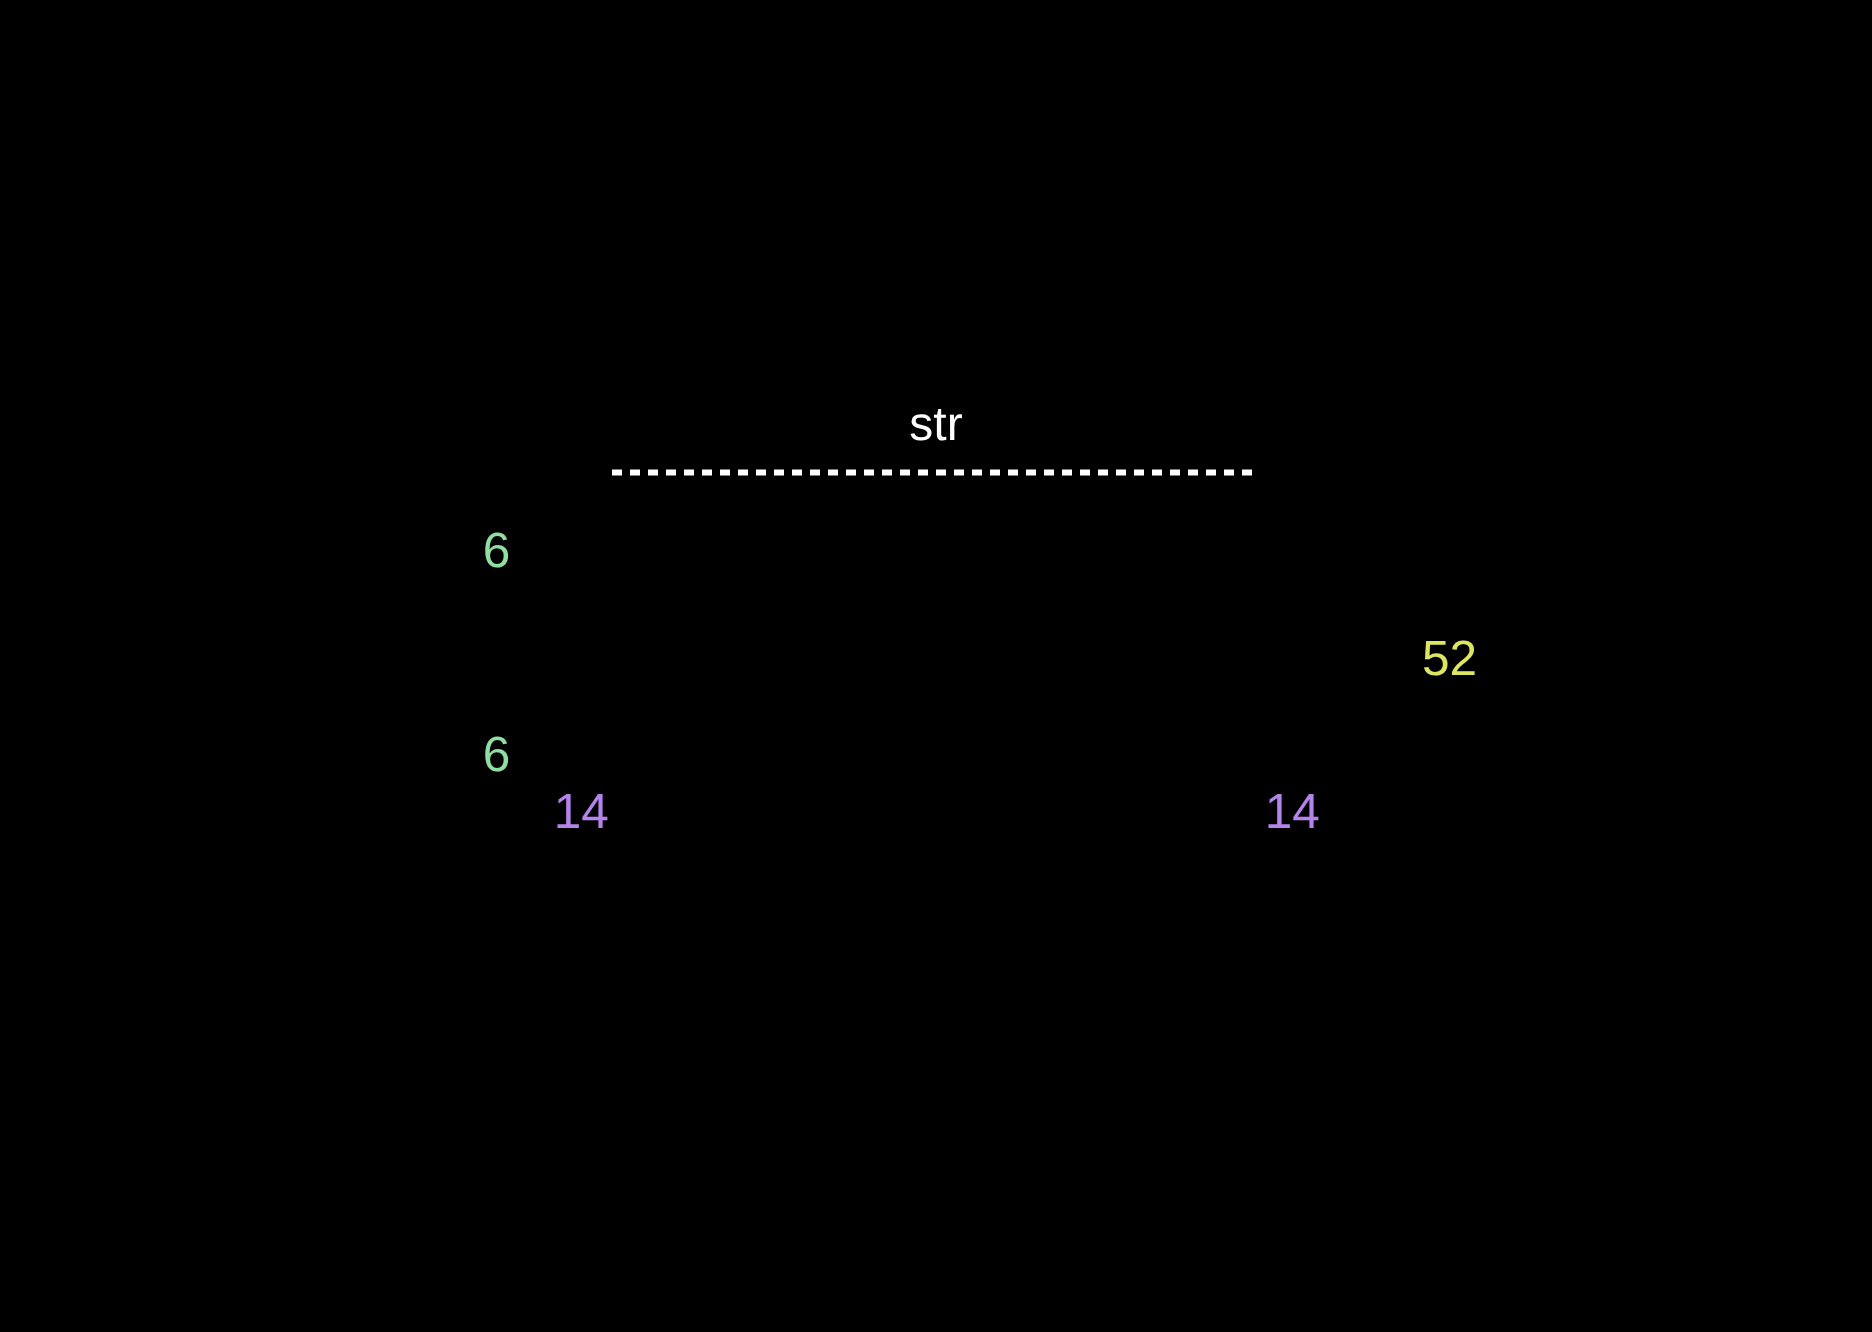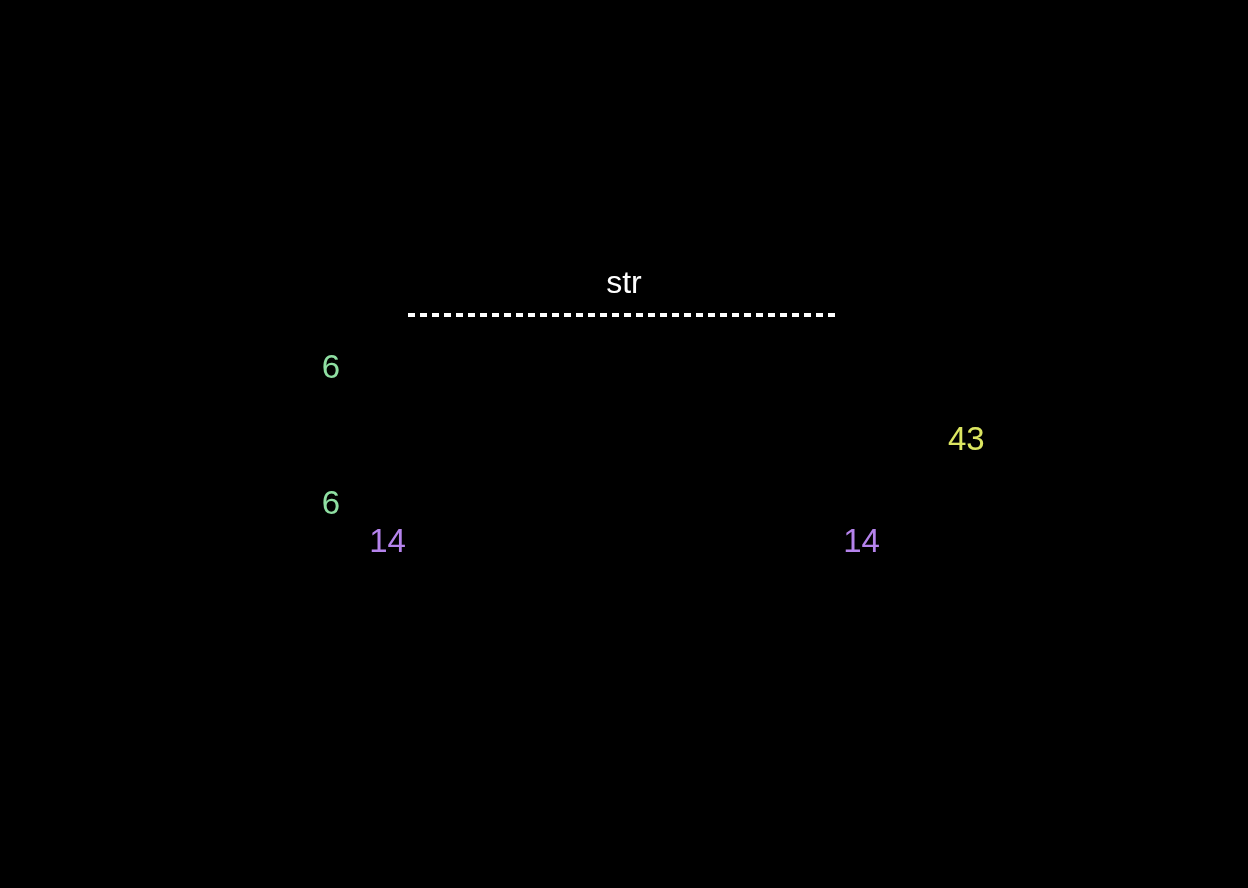--- a/index.html
+++ b/index.html
@@ -73,19 +73,19 @@
 
   <div class="str-label">str</div>
 
   <div class="str-line"></div>
 
 
   <div class="measure m-green pad-top-label">6</div>
 
   <div class="measure m-green pad-bottom-label">6</div>
 
-  <div class="measure m-yellow height-label">43</div>
+  <div class="measure m-yellow height-label">52</div>
 
   <div class="measure m-purple pad-left-label">14</div>
 
   <div class="measure m-purple pad-right-label">14</div>
 
 </div>
 
 </body></html>

